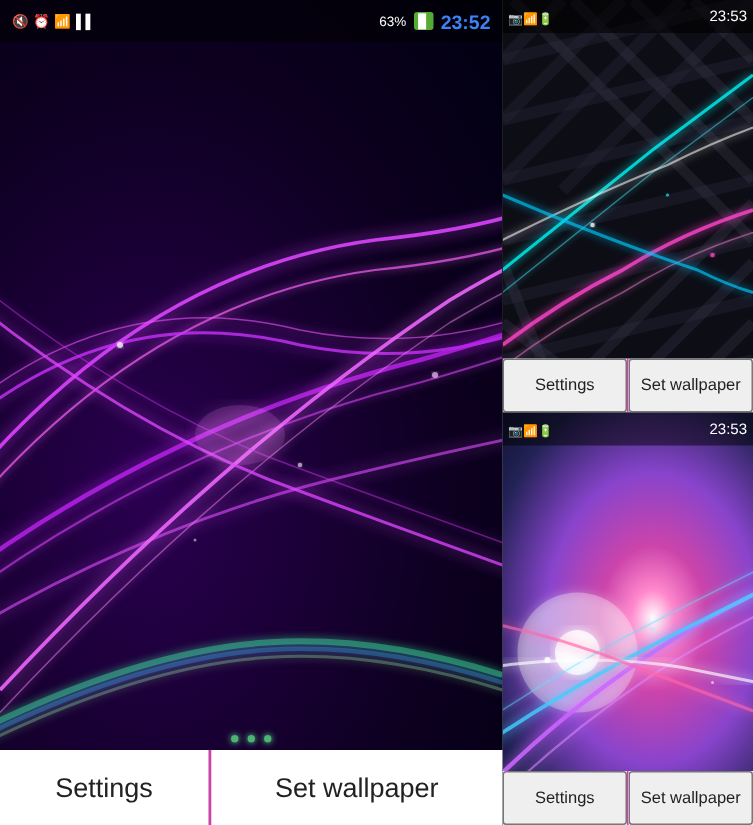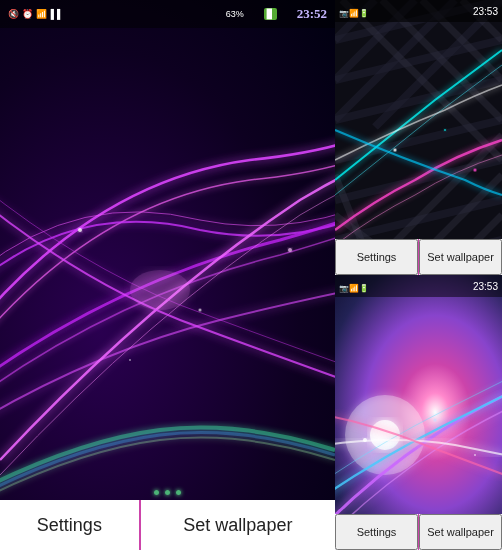--- a/index.html
+++ b/index.html
@@ -50,24 +50,23 @@
       z-index: 10;
     }
 
     .status-icons {
       display: flex;
       align-items: center;
       gap: 3px;
     }
 
     .status-time {
-      color: #c4b5fd;
+      color: #3b82f6;
       font-size: 13px;
       font-weight: bold;
-      font-family: Liberation Serif, serif;
     }
 
     .status-icon-small {
       color: white;
       font-size: 9px;
     }
 
     
     .bottom-bar-left {
       position: absolute;
@@ -317,21 +316,21 @@
     </div>
   </div>
 
   <div class="status-bar-left">
     <div class="status-icons">
       <span class="status-icon-small">🔇</span>
       <span class="status-icon-small">⏰</span>
       <span class="status-icon-small">📶</span>
       <span class="status-icon-small">▌▌</span>
     </div>
-    <div style="display:flex;align-items:center;gap:20px;">
+    <div style="display:flex;align-items:center;gap:5px;">
       <span class="status-icon-small">63%</span>
       <span style="color:white;font-size:9px;background:#55aa33;padding:1px 3px;border-radius:2px;">▊</span>
       <span class="status-time">23:52</span>
     </div>
   </div>
 
   <div class="bottom-bar-left">
     <button class="btn-settings">Settings</button>
     <div class="btn-divider"></div>
     <button class="btn-set-wallpaper">Set wallpaper</button>

